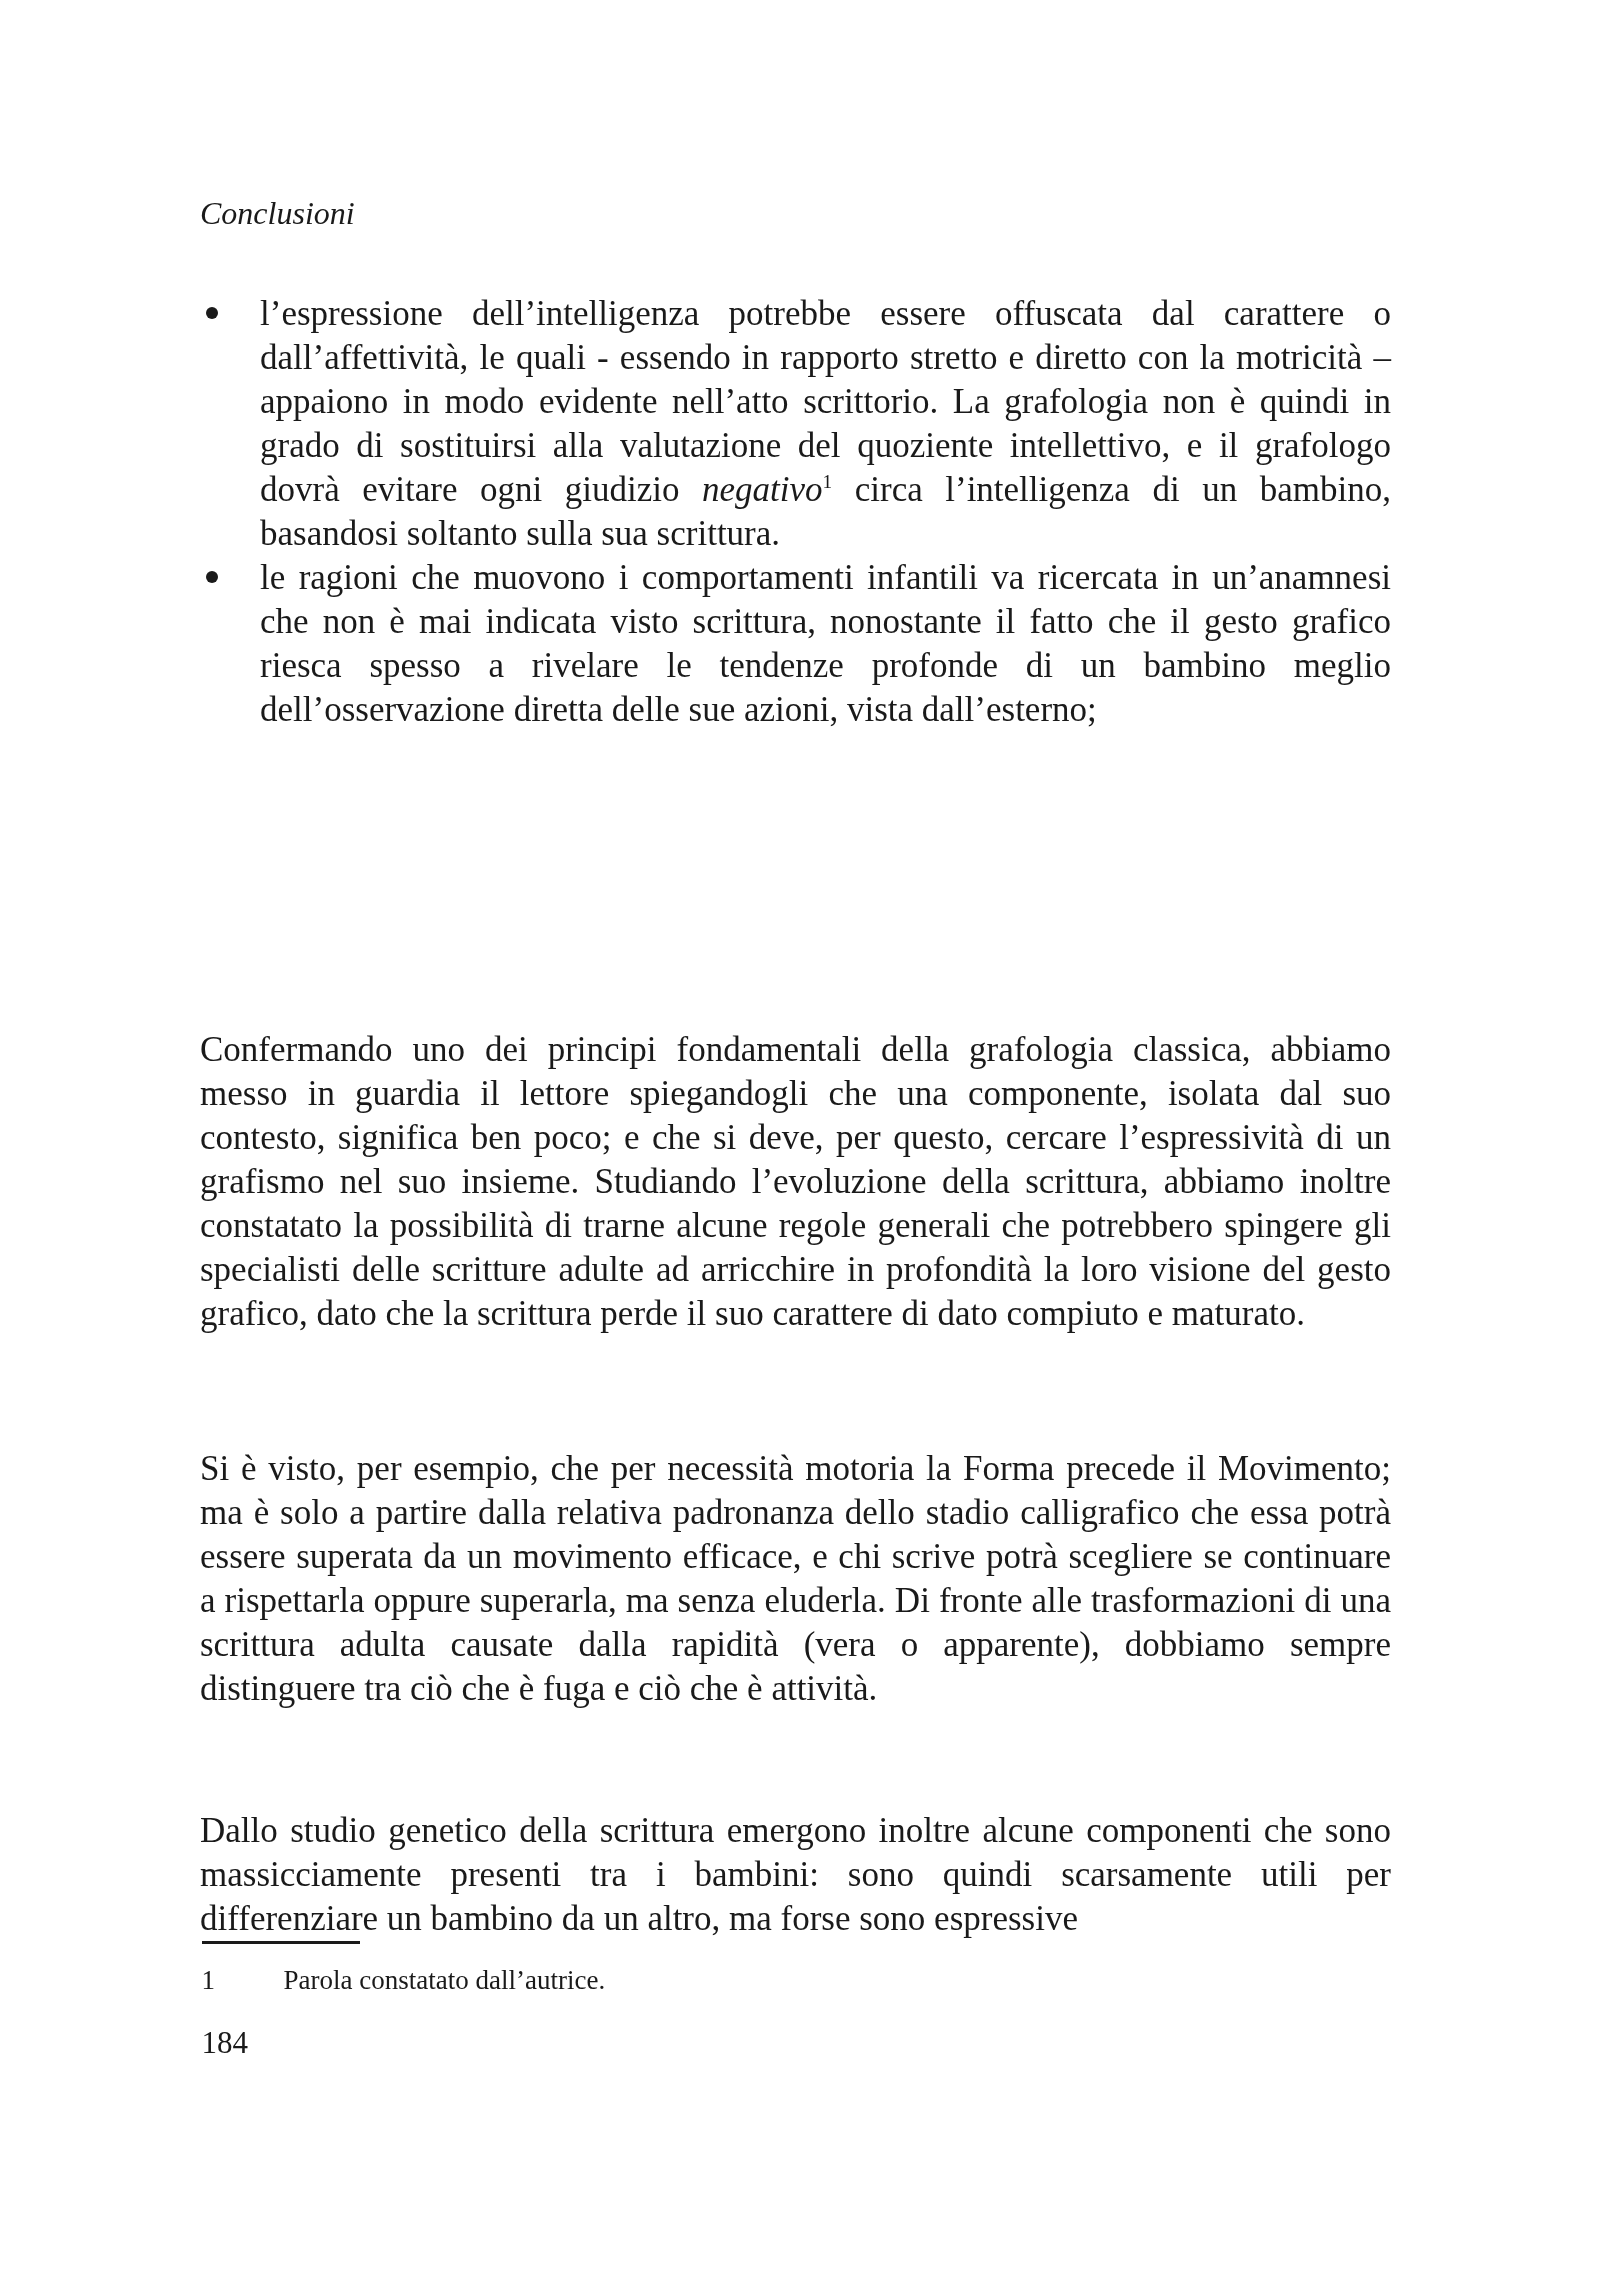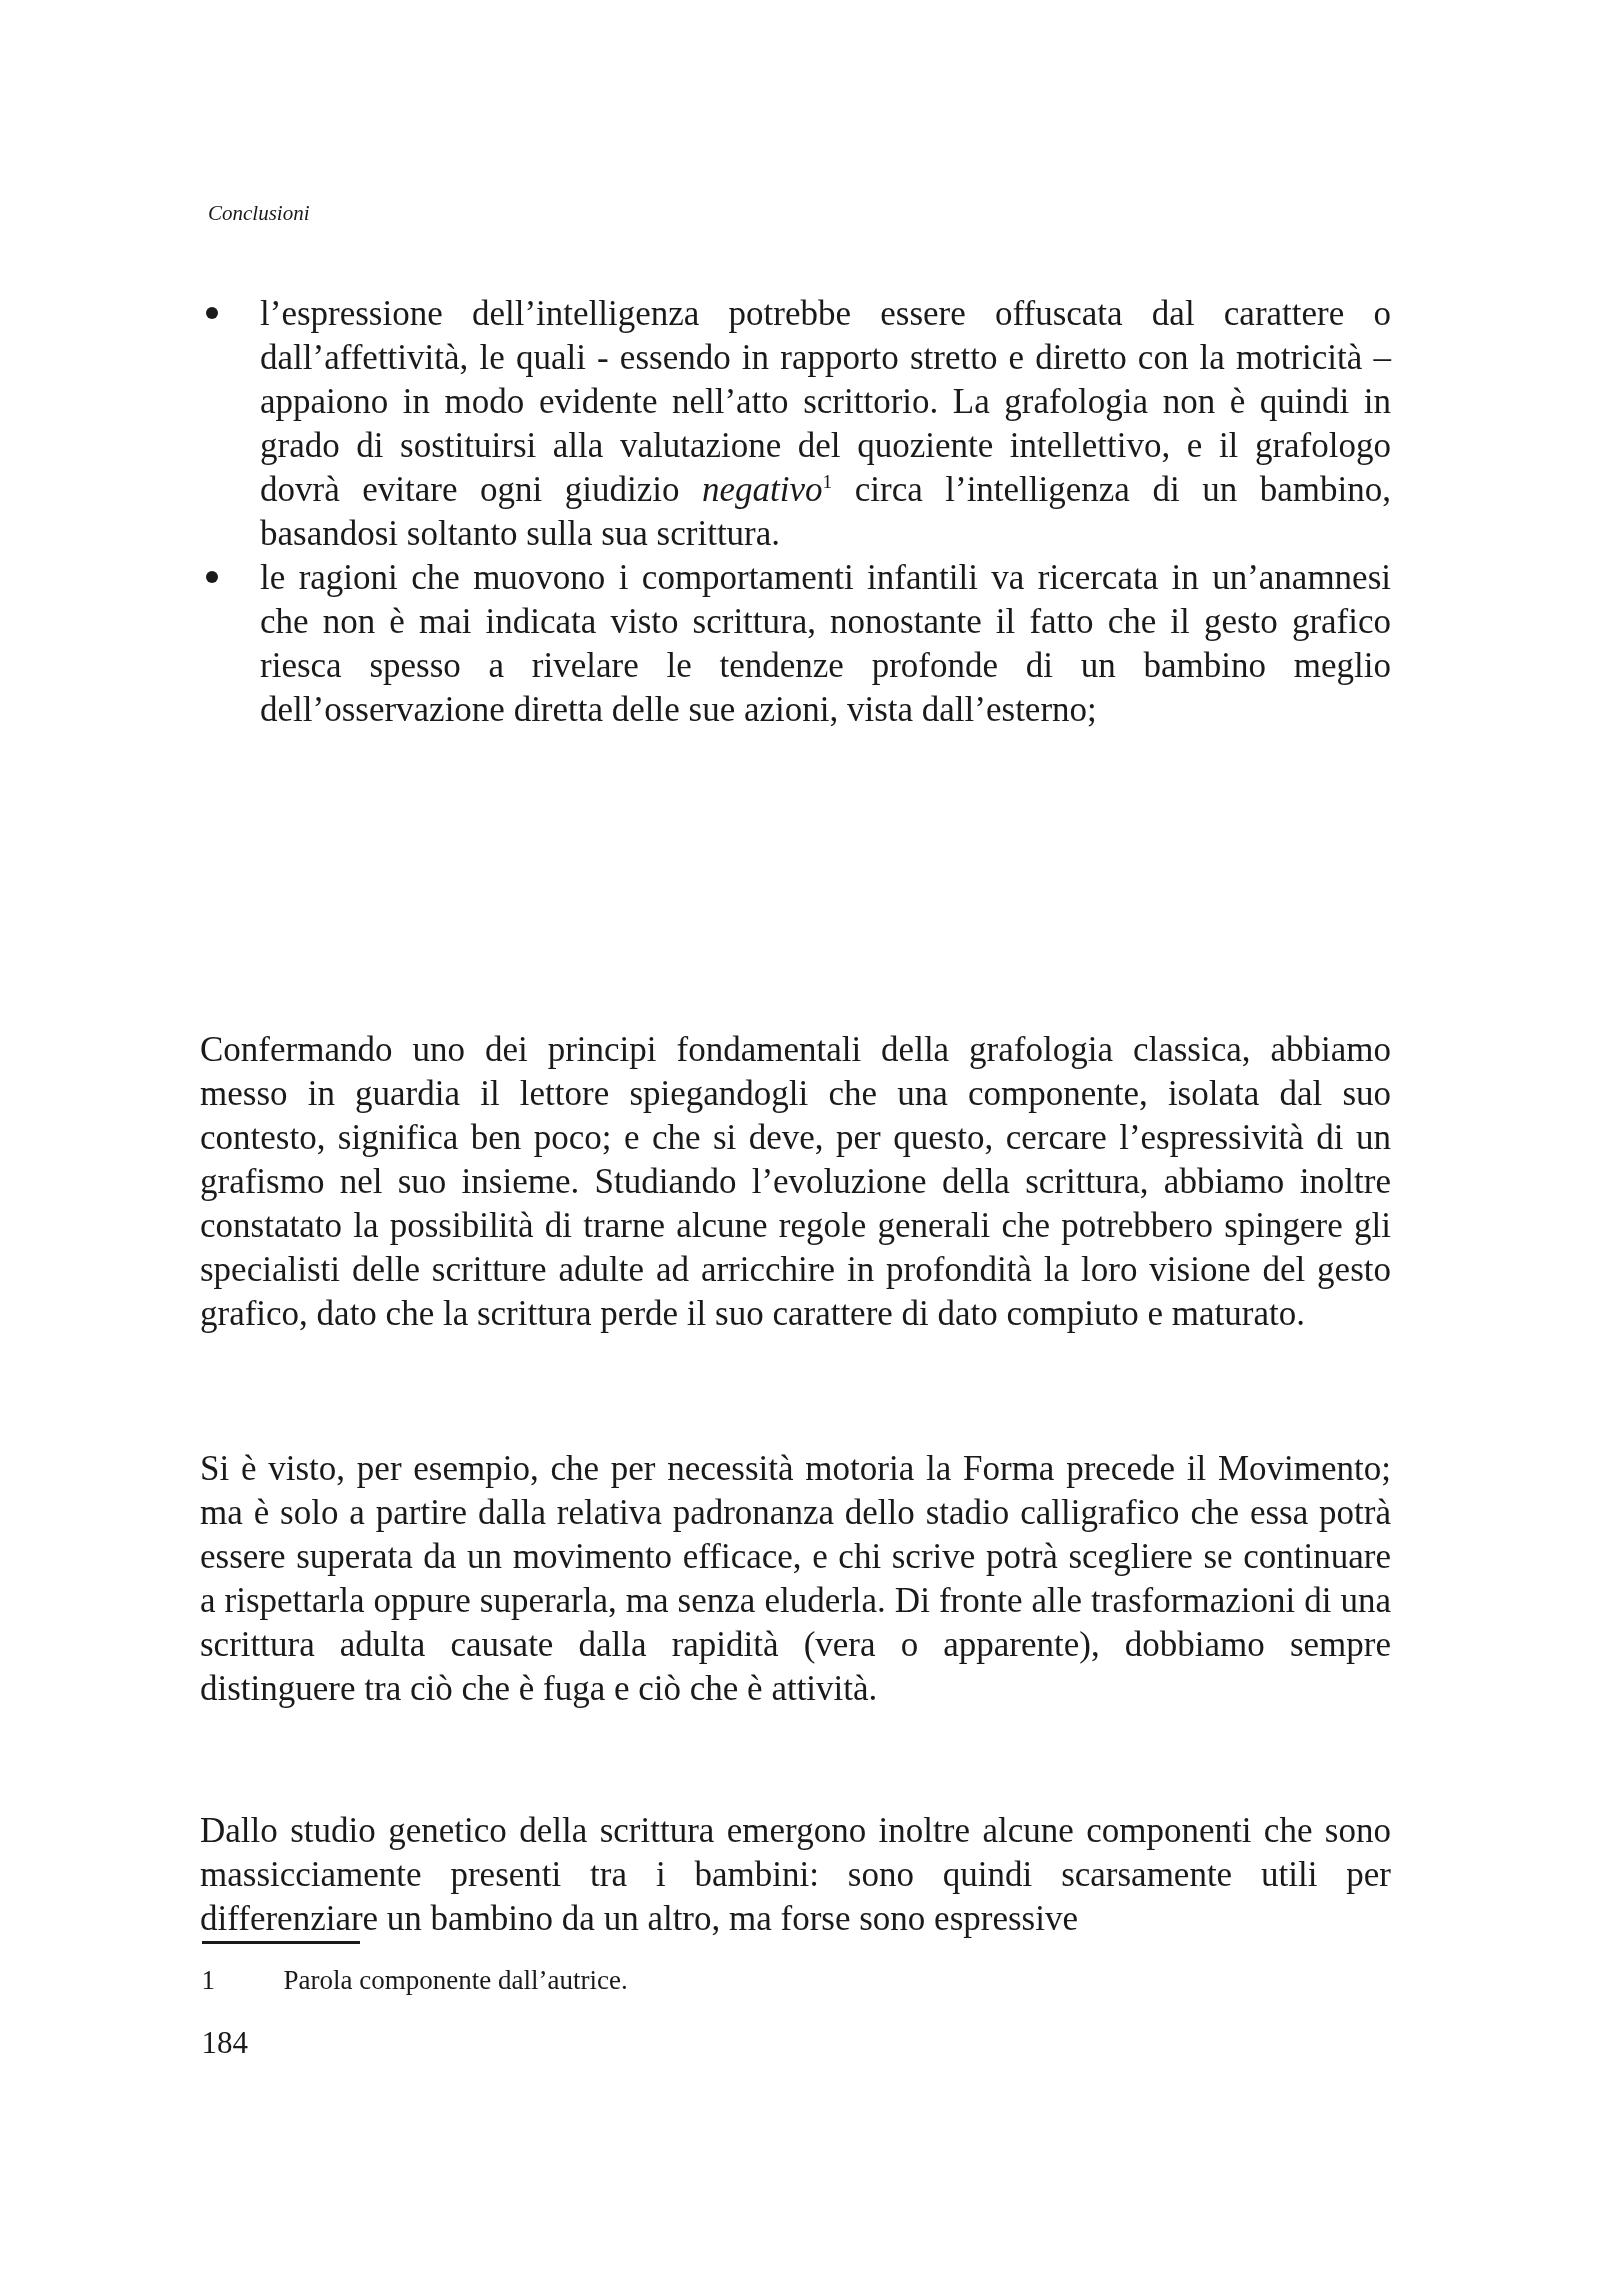--- a/index.html
+++ b/index.html
@@ -1,19 +1,19 @@
 <!DOCTYPE html>
 <html style="font-size:13px"><head>
 <meta charset="utf-8">
 <style>
   html, body { margin: 0; padding: 0; background: #ffffff; }
   body { width: 1618px; height: 2284px; position: relative; overflow: hidden;
          font-family: "Liberation Serif", "DejaVu Serif", serif; color: #1a1a1a; }
   .page { position: absolute; left: 200px; top: 0; width: 1191px; }
-  .running-head { position: absolute; top: 193px; left: 8px; font-style: italic; font-size: 21px; line-height: 40px; }
+  .running-head { position: absolute; top: 193px; left: 0; font-style: italic; font-size: 32px; line-height: 40px; }
   .bullets { position: absolute; top: 292px; left: 0; width: 1191px; margin: 0; padding: 0; list-style: none; }
   .bullets li { position: relative; padding-left: 60px; font-size: 35px; line-height: 44px; text-align: justify; }
   .bullet-dot { position: absolute; left: 6.4px; top: 15.3px; width: 12px; height: 12px; border-radius: 50%; background: #1a1a1a; }
   .para { position: absolute; left: 0; width: 1191px; margin: 0; font-size: 35px; line-height: 44px; text-align: justify; }
   .p1 { top: 996px; margin-top: 32px; }
   .p2 { top: 1447px; }
   .p3 { top: 1809px; }
   .it { font-style: italic; margin-top: 25px; }
   sup { font-size: 19.3px; line-height: 0; vertical-align: 13px; }
   .fn-rule { position: absolute; top: 1941px; left: 1.6px; width: 158px; height: 3.2px; background: #1a1a1a; }
@@ -37,18 +37,18 @@
       <span>le ragioni che muovono i comportamenti infantili va ricercata in un’anamnesi che non è mai indicata visto scrittura, nonostante il fatto che il gesto grafico riesca spesso a rivelare le tendenze profonde di un bambino meglio dell’osservazione diretta delle sue azioni, vista dall’esterno;</span>
     </li>
   </ul>
 
   <p class="para p1">Confermando uno dei principi fondamentali della grafologia classica, abbiamo messo in guardia il lettore spiegandogli che una componente, isolata dal suo contesto, significa ben poco; e che si deve, per questo, cercare l’espressività di un grafismo nel suo insieme. Studiando l’evoluzione della scrittura, abbiamo inoltre constatato la possibilità di trarne alcune regole generali che potrebbero spingere gli specialisti delle scritture adulte ad arricchire in profondità la loro visione del gesto grafico, dato che la scrittura  perde il suo carattere di dato compiuto e maturato.</p>
   <p class="para p2">Si è visto, per esempio, che per necessità motoria la Forma precede il Movimento; ma è solo a partire dalla relativa padronanza dello stadio calligrafico che essa potrà essere superata da un movimento efficace, e chi scrive potrà scegliere se continuare a rispettarla oppure superarla, ma senza eluderla. Di fronte alle trasformazioni di una scrittura adulta causate dalla rapidità (vera o apparente), dobbiamo sempre distinguere tra ciò che è fuga e ciò che è attività.</p>
   <p class="para p3">Dallo studio genetico della scrittura emergono inoltre alcune componenti che sono massicciamente presenti tra i bambini: sono quindi scarsamente utili per differenziare un bambino da un altro, ma forse sono espressive</p>
 
   <div class="fn-rule"></div>
   <div class="footnote">
-    <span class="fn-num">1</span><span>Parola componente dall’autrice.</span>
+    <span class="fn-num">1</span><span>Parola constatato dall’autrice.</span>
   </div>
 
   <div class="page-number">184</div>
 </div>
 
 
 </body></html>

